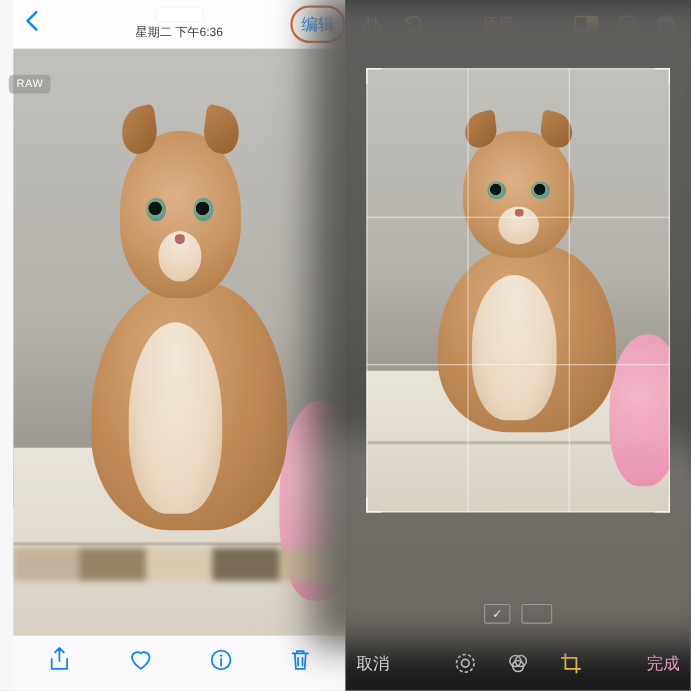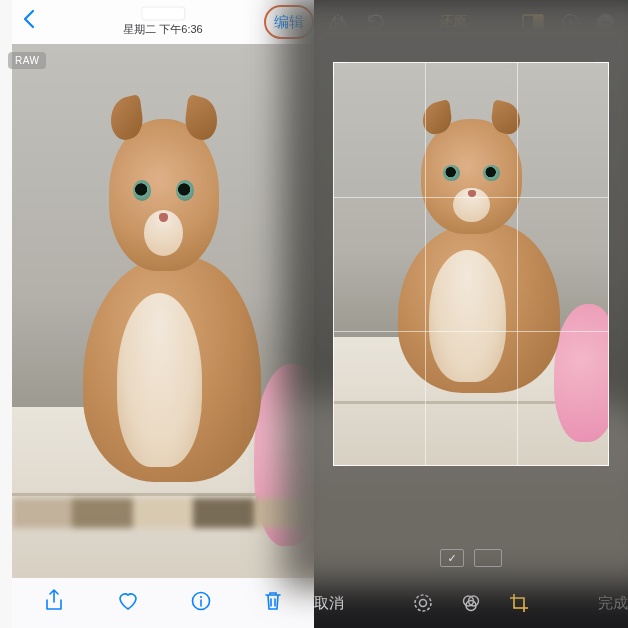--- a/index.html
+++ b/index.html
@@ -11,21 +11,21 @@
 
   
   .l-top { height: 44px; display: flex; align-items: center; justify-content: space-between; padding: 0 10px; background: #fdfdfe; position: relative; }
   .back-chev { color: #0a84ff; font-size: 22px; font-weight: 300; }
   .l-top-center { position: absolute; left: 50%; top: 50%; transform: translate(-50%,-50%); text-align: center; }
   .white-chip { width: 42px; height: 12px; background: #fff; border-radius: 3px; margin: 0 auto 2px; box-shadow: 0 0 2px rgba(0,0,0,0.1); }
   .timestamp { font-size: 11px; color: #3a3a3c; }
   .edit-btn { color: #0a84ff; font-size: 15px; position: relative; }
   .edit-circle { position: absolute; left: -10px; top: -8px; width: 50px; height: 34px; border: 2.5px solid #d9663a; border-radius: 18px; pointer-events: none; }
 
-  .raw-badge { position: absolute; top: 52px; left: 8px; background: rgba(140,140,140,0.55); color: #fff; font-size: 10px; letter-spacing: 0.5px; padding: 3px 7px; border-radius: 4px; z-index: 5; }
+  .raw-badge { position: absolute; top: 68px; left: 8px; background: rgba(140,140,140,0.55); color: #fff; font-size: 10px; letter-spacing: 0.5px; padding: 3px 7px; border-radius: 4px; z-index: 5; }
 
   .l-photo { flex: 1; position: relative; overflow: hidden; }
   .l-bottom { height: 50px; background: rgba(250,250,252,0.94); display: flex; align-items: center; justify-content: space-around; padding: 0 6px; }
   .l-bottom .icon { color: #0a84ff; font-size: 20px; }
 
   
   .r-top { height: 44px; display: flex; align-items: center; justify-content: space-between; padding: 0 14px; background: #1c1c1e; }
   .r-top-left, .r-top-right { display: flex; gap: 18px; align-items: center; }
   .r-icon svg, .r-icon-sm svg { display:block; }
   .r-center { color: #f5c146; font-size: 14px; }
@@ -51,24 +51,24 @@
 
   .orient-row { height: 40px; display: flex; align-items: center; justify-content: center; gap: 10px; }
   .orient-btn { width: 24px; height: 18px; border: 1.5px solid #9a9a9f; border-radius: 2px; position: relative; background: transparent; }
   .orient-btn.sel::after { content: "✓"; position: absolute; inset: 0; display: flex; align-items: center; justify-content: center; color: #e5e5ea; font-size: 11px; }
   .orient-btn.ls { width: 28px; height: 18px; }
 
   .ratio-row { height: 34px; display: flex; align-items: center; gap: 14px; padding: 0 4px; overflow: hidden; font-size: 11px; color: #cfcfd4; background: rgba(40,40,43,0.85); }
   .ratio-row .sel { background: #5a5a5e; color: #fff; padding: 4px 9px; border-radius: 11px; }
   .ratio-item { white-space: nowrap; }
 
-  .r-bottom { height: 50px; display: flex; align-items: center; justify-content: space-between; padding: 0 0; }
+  .r-bottom { height: 50px; display: flex; align-items: center; justify-content: space-between; padding: 0 10px; }
   .r-btn-txt { font-size: 15px; }
   .cancel { color: #e5e5ea; }
-  .done { color: #737373; }
+  .done { color: #f9a8d4; }
   .r-bottom-tools { display: flex; gap: 28px; align-items: center; }
   .r-bottom-tools .r-icon { color: #c8c8ce; }
   .r-bottom-tools .crop-sel { color: #f5c146; }
 
   
   .scene { position: absolute; inset: 0; }
   .wall { position: absolute; top: 0; left: 0; right: 0; height: 78%; background: linear-gradient(180deg,#c2c0bb 0%, #b3b1aa 60%, #928f85 100%); }
   .bench { position: absolute; left: 0; right: 0; bottom: 0; height: 32%; background: linear-gradient(180deg,#e9e4da 0%, #d7d0c3 100%); border-top-right-radius: 70px 40px; }
   .bench::after{content:"";position:absolute;left:0;right:0;top:50%;height:3px;background:rgba(160,150,130,0.5);}
   .cat { position: absolute; left: 18%; bottom: 18%; width: 70%; height: 68%; }

